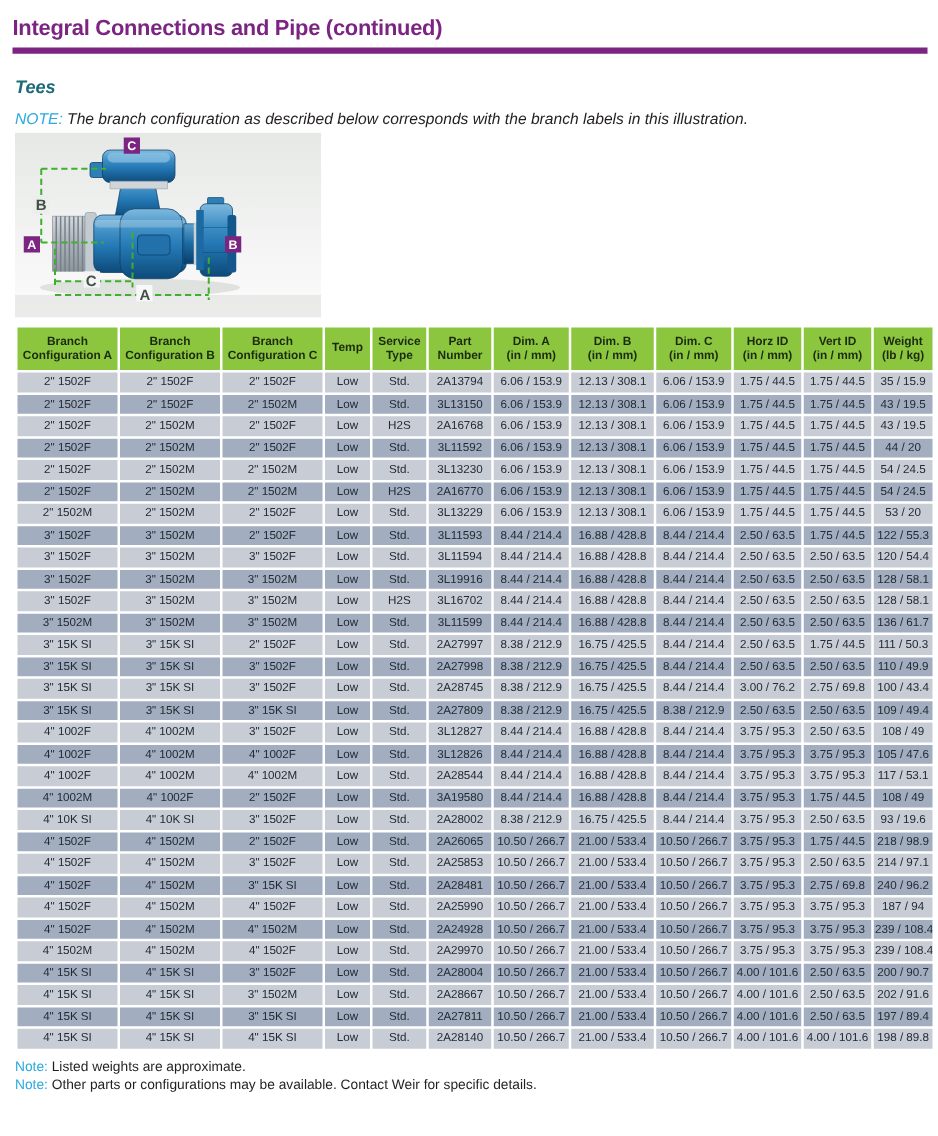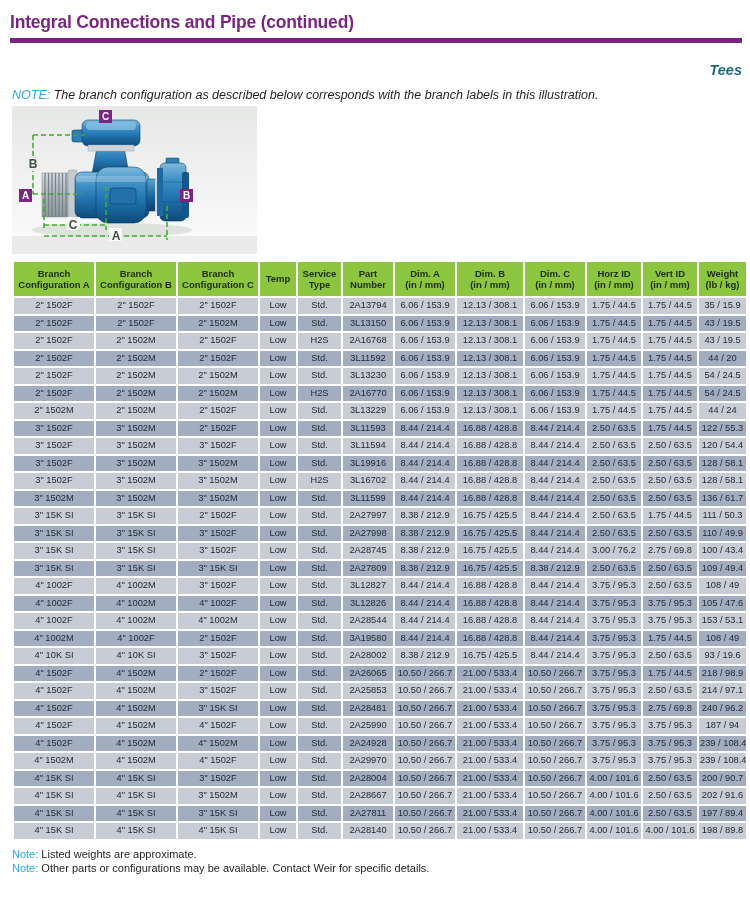--- a/index.html
+++ b/index.html
@@ -16,21 +16,20 @@
   }
   .page{padding:10px 8px 0 10px;}
   .page-title{
     margin:2px 0 5px 0;font-size:17.5px;font-weight:bold;
     color:var(--title-purple);letter-spacing:-0.2px;
   }
   .title-rule{height:5px;background:var(--title-purple);margin:0 0 0 0;}
   .section-title{
     margin:19px 0 0 2px;font-size:14.5px;font-weight:bold;font-style:italic;
     color:var(--section-teal);
-    text-align:right;
   }
   .note-line{margin:10px 0 4px 2px;font-size:12.5px;color:#231f20;font-style:italic;}
   .note-label{color:var(--note-cyan);}
   .illustration-wrap{margin:2px 0 0 2px;width:245px;height:148px;}
   .parts-table{
     border-collapse:separate;border-spacing:2px;table-layout:fixed;
     margin:6px 0 0 2px;width:736px;
   }
   .parts-table th{
     background:var(--header-green);color:var(--header-text);
@@ -294,21 +293,21 @@
           <td>2" 1502M</td>
           <td>2" 1502F</td>
           <td>Low</td>
           <td>Std.</td>
           <td>3L13229</td>
           <td>6.06 / 153.9</td>
           <td>12.13 / 308.1</td>
           <td>6.06 / 153.9</td>
           <td>1.75 / 44.5</td>
           <td>1.75 / 44.5</td>
-          <td>44 / 24</td>
+          <td>53 / 20</td>
         </tr>
         <tr class="row-dark">
           <td>3" 1502F</td>
           <td>3" 1502M</td>
           <td>2" 1502F</td>
           <td>Low</td>
           <td>Std.</td>
           <td>3L11593</td>
           <td>8.44 / 214.4</td>
           <td>16.88 / 428.8</td>
@@ -462,21 +461,21 @@
           <td>4" 1002M</td>
           <td>4" 1002M</td>
           <td>Low</td>
           <td>Std.</td>
           <td>2A28544</td>
           <td>8.44 / 214.4</td>
           <td>16.88 / 428.8</td>
           <td>8.44 / 214.4</td>
           <td>3.75 / 95.3</td>
           <td>3.75 / 95.3</td>
-          <td>153 / 53.1</td>
+          <td>117 / 53.1</td>
         </tr>
         <tr class="row-dark">
           <td>4" 1002M</td>
           <td>4" 1002F</td>
           <td>2" 1502F</td>
           <td>Low</td>
           <td>Std.</td>
           <td>3A19580</td>
           <td>8.44 / 214.4</td>
           <td>16.88 / 428.8</td>

